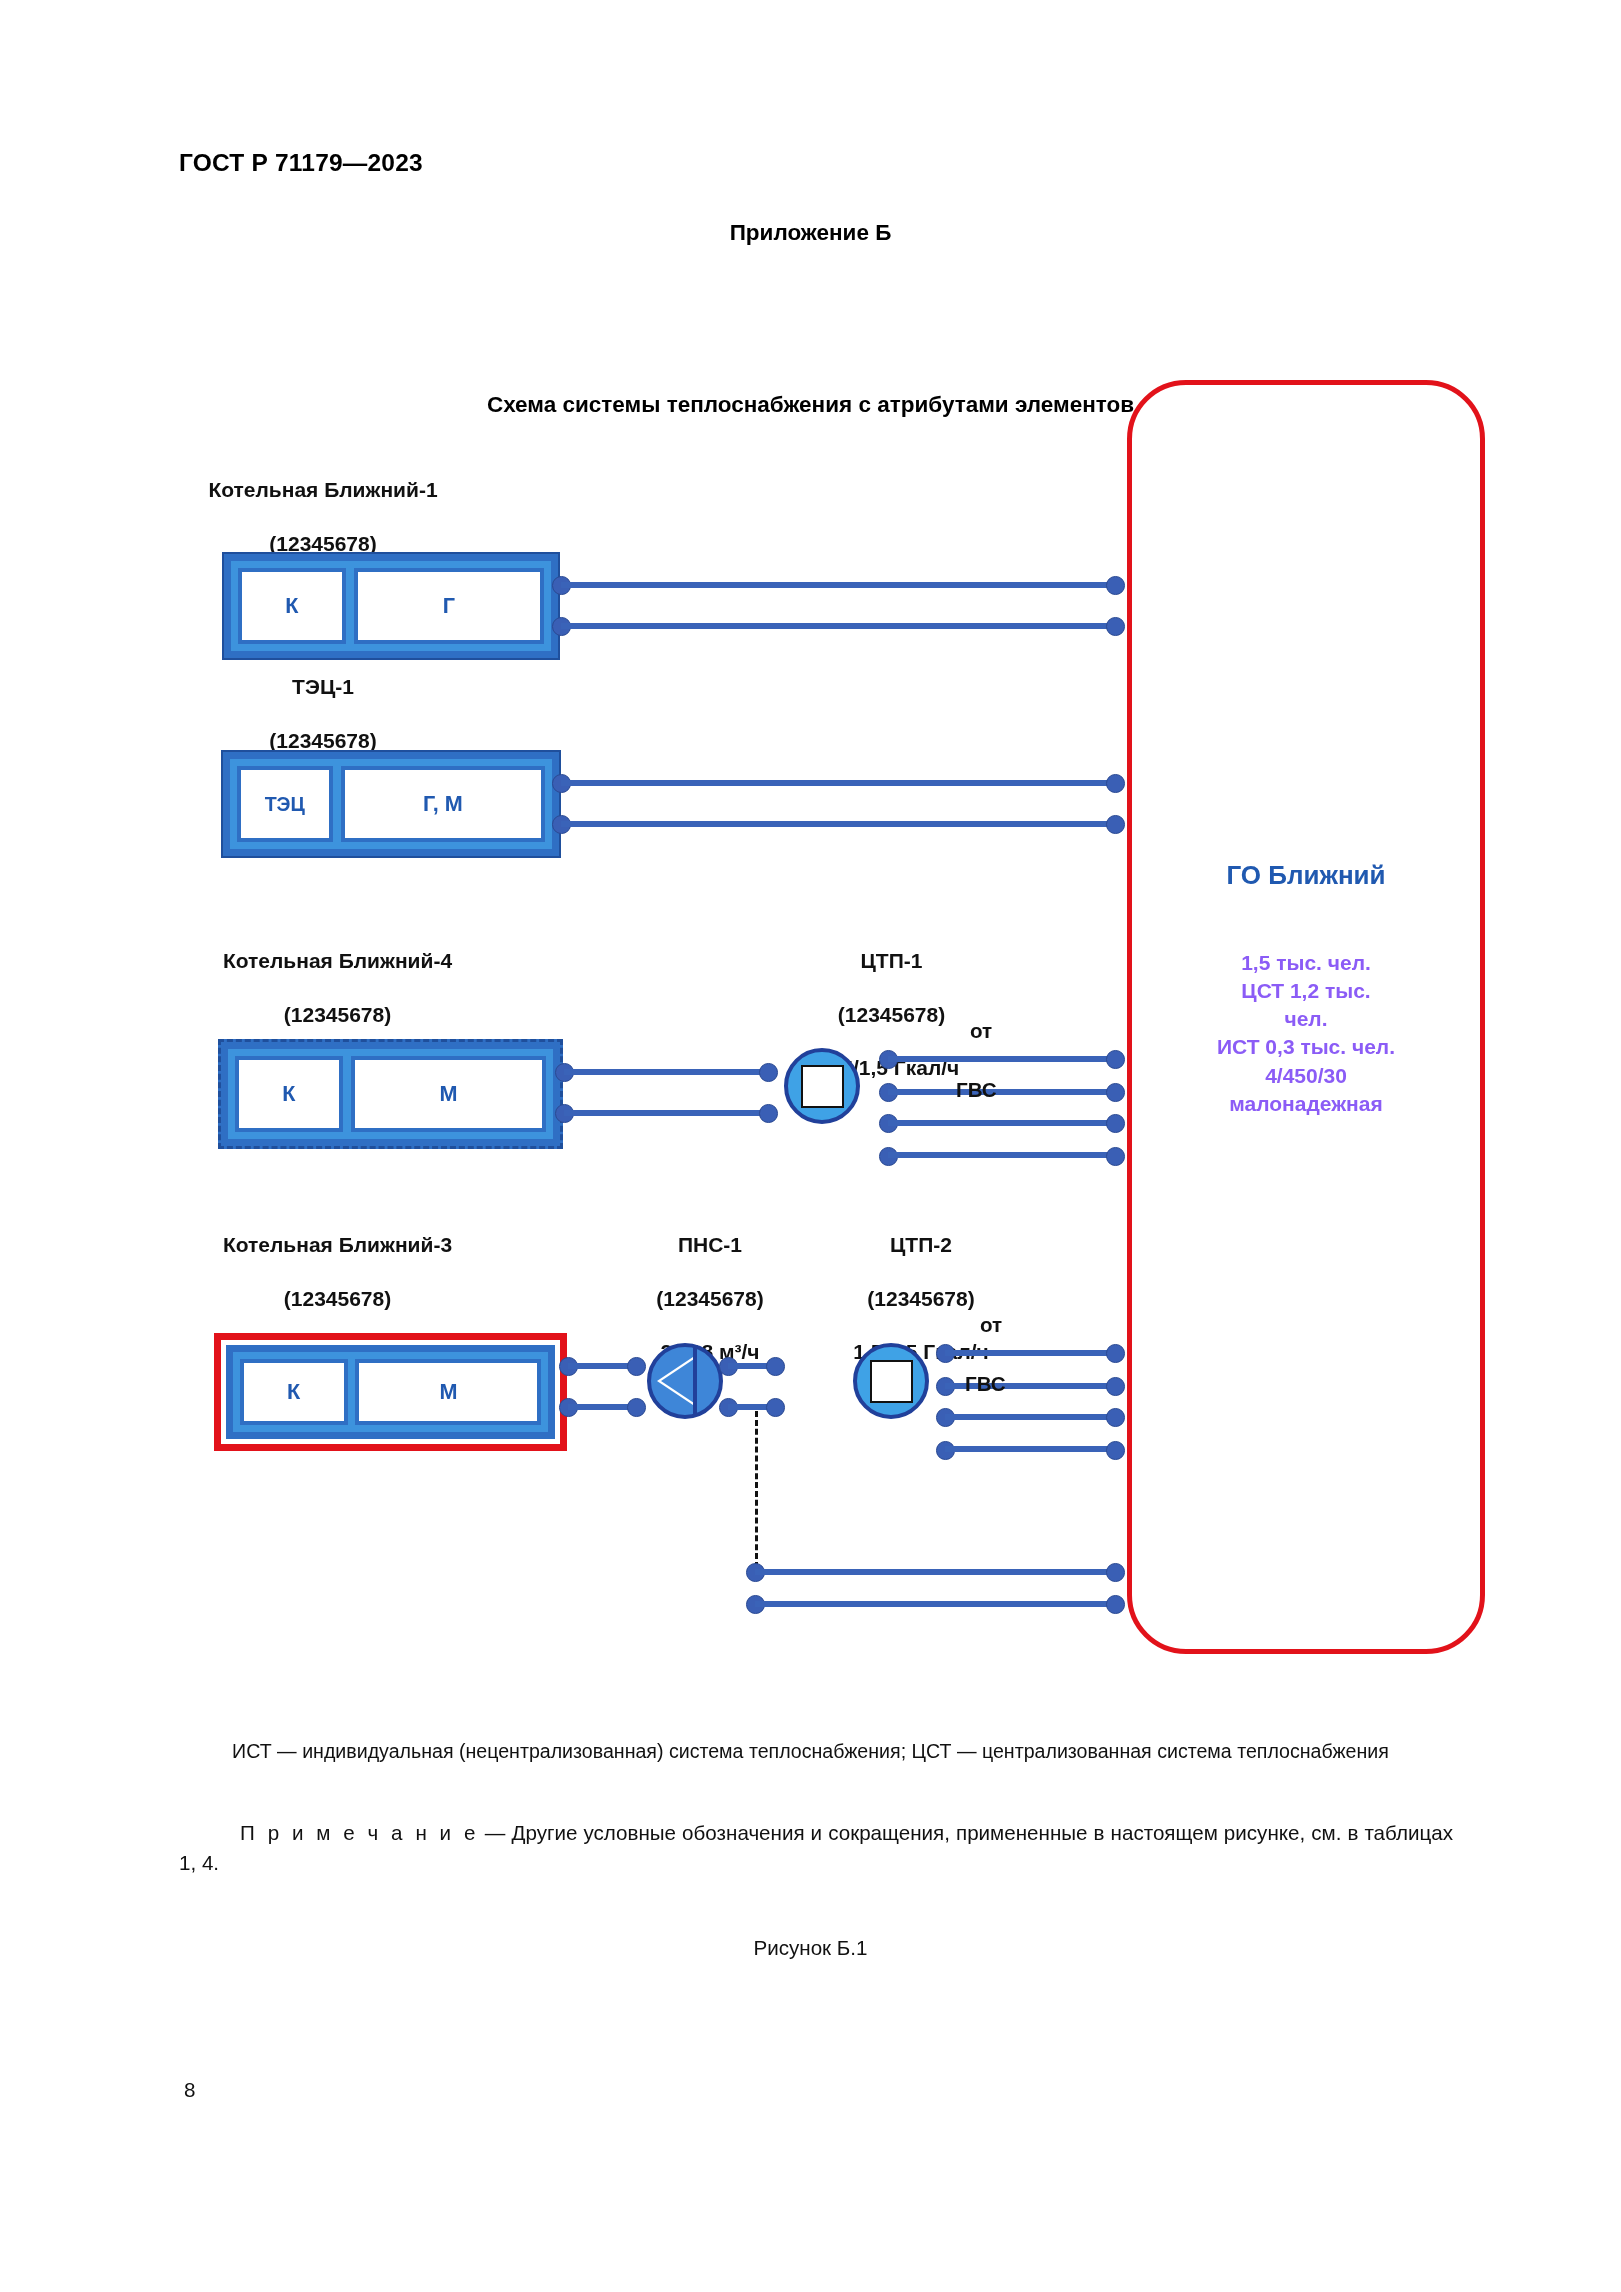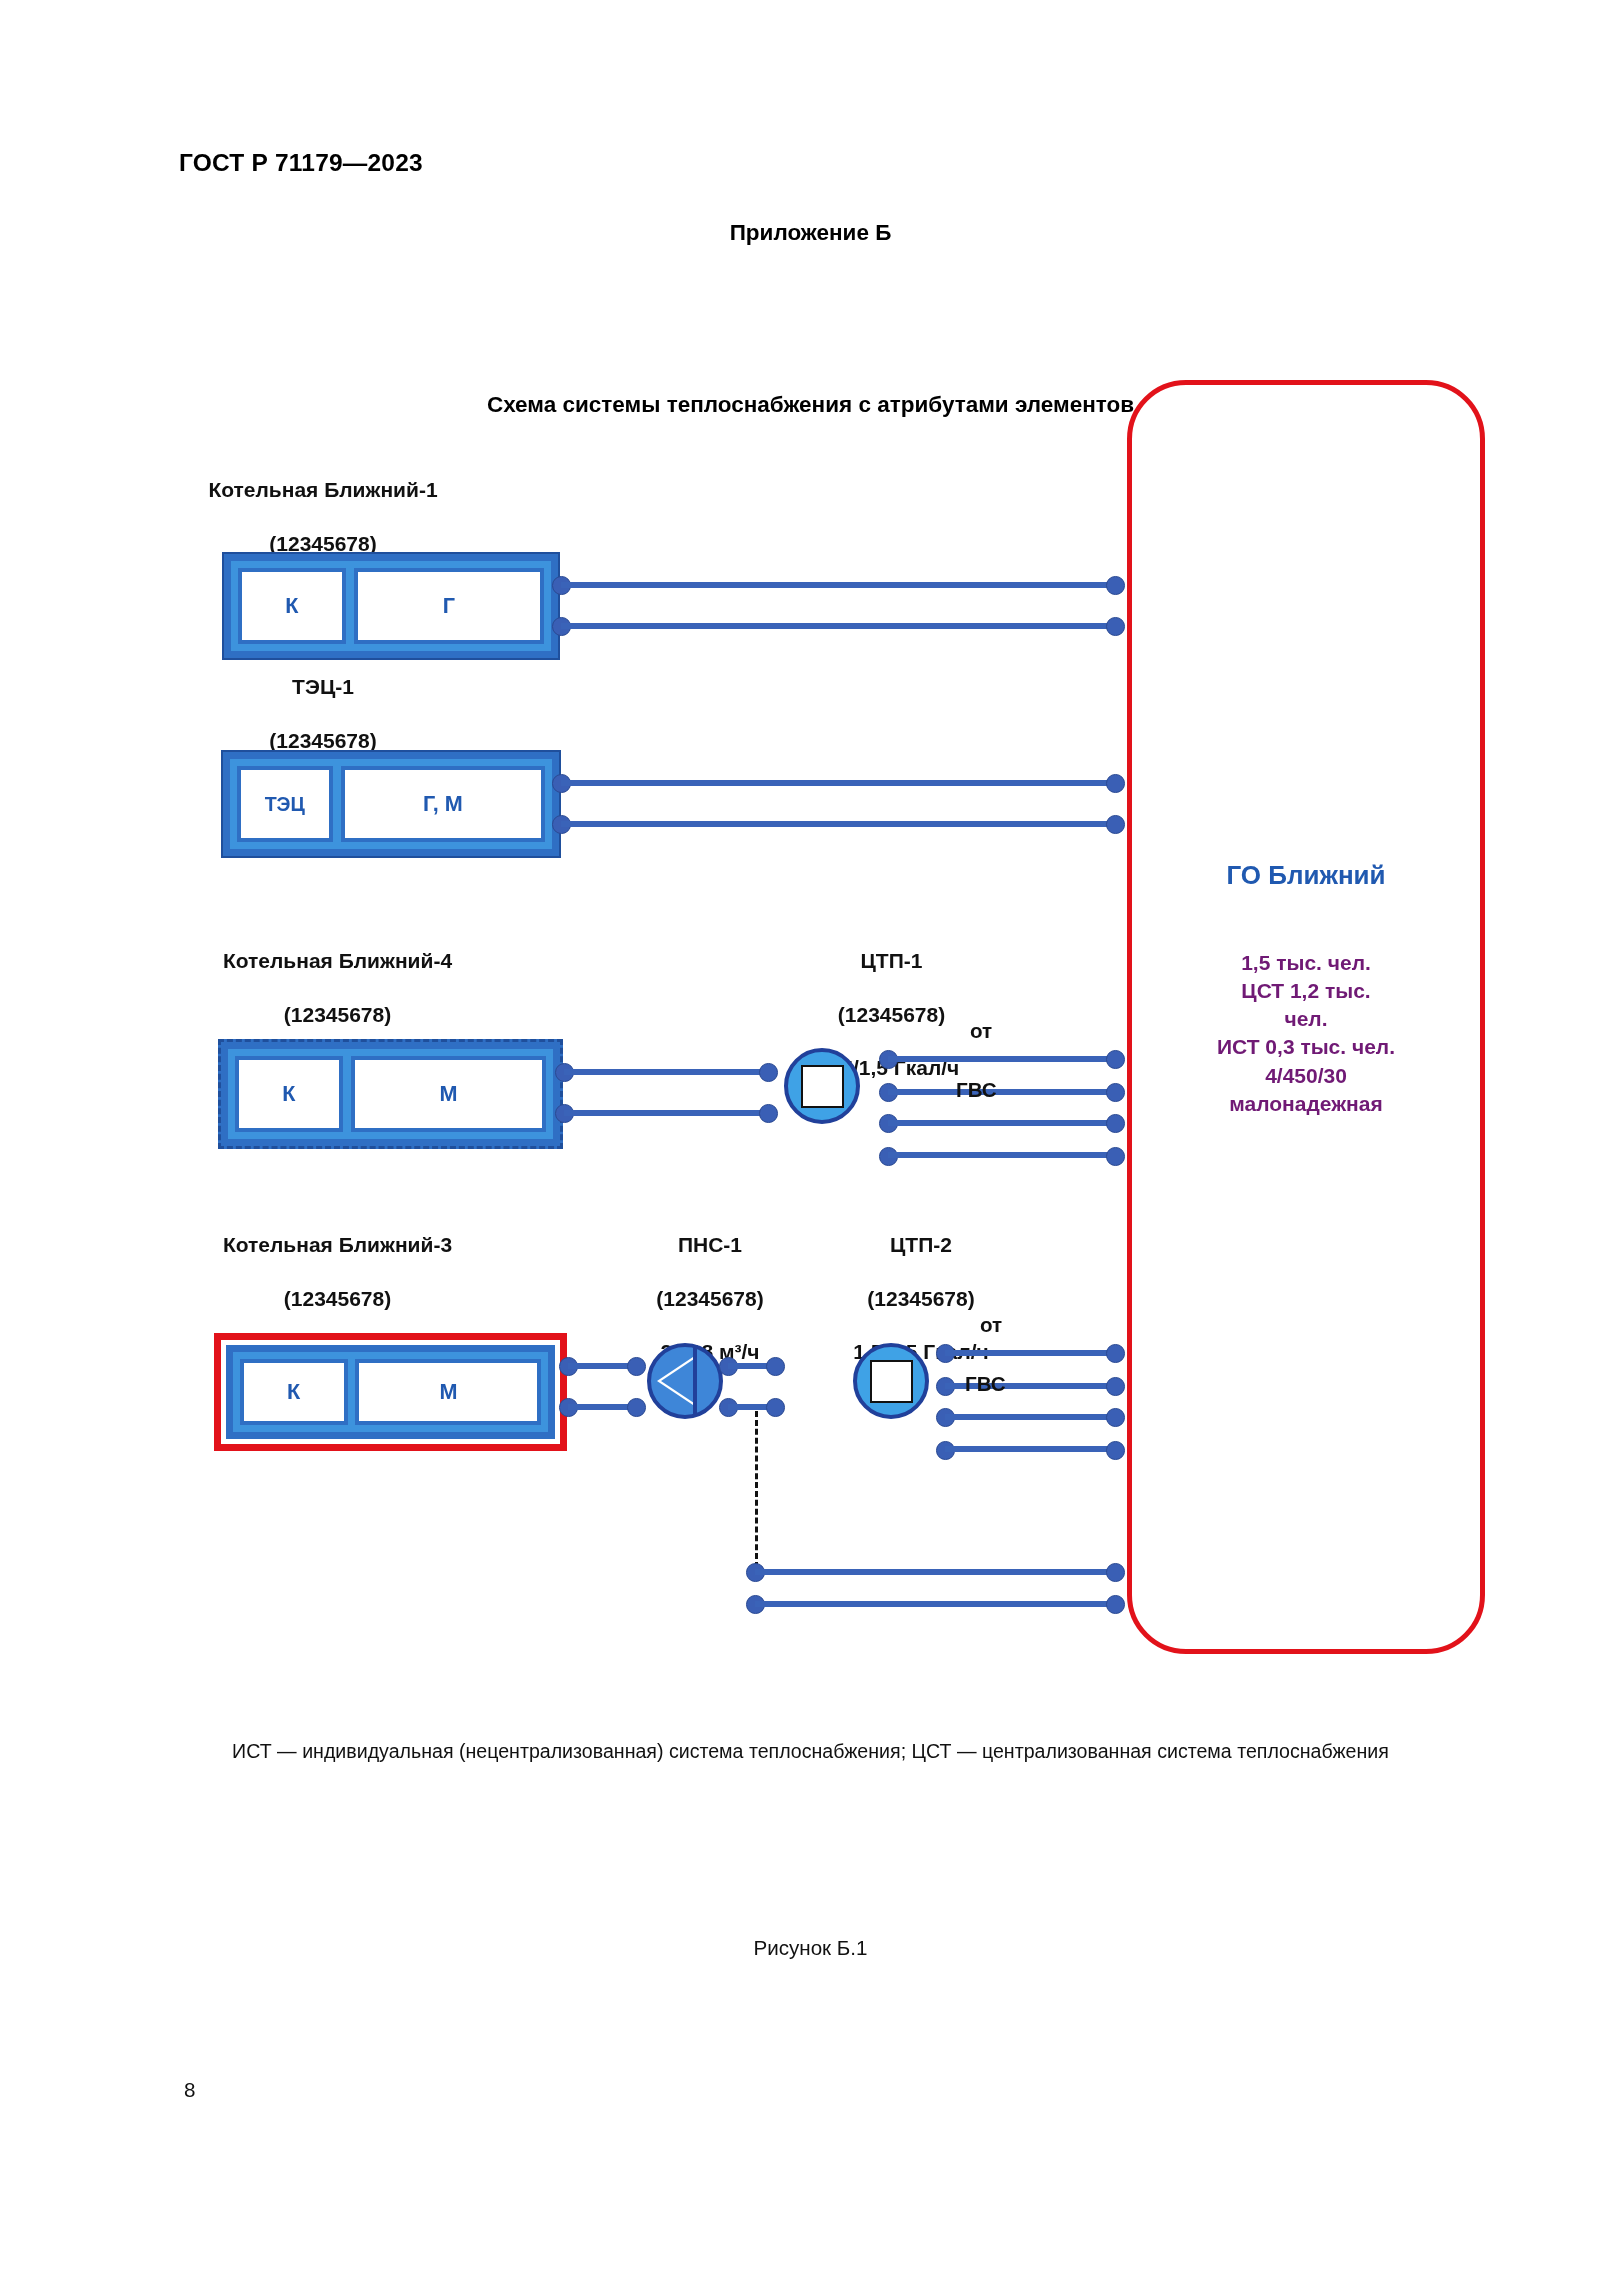--- a/index.html
+++ b/index.html
@@ -121,21 +121,21 @@
     border:5.9px solid #e2121a; border-radius:59px;
     box-sizing:border-box; background:#fff;
   }
   .go-title {
     position:absolute; left:0; right:0;
     text-align:center; font-size:26px; font-weight:bold; color:#2059b0;
   }
   .go-body {
     position:absolute; left:0; right:0;
     text-align:center; font-size:21px; font-weight:bold;
-    line-height:1.34; color:#701a75; white-space:pre-line;
+    line-height:1.34; color:#8b5cf6; white-space:pre-line;
   }
 
   
   .legend {
     position:absolute; left:0; right:0; top:1740px;
     text-align:center; font-size:19.6px; color:#111;
   }
   .note {
     position:absolute; left:179px; top:1818px; width:1274px;
     font-size:20.6px; line-height:1.45; color:#111; text-align:justify;
@@ -332,19 +332,22 @@
 чел.
 ИСТ 0,3 тыс. чел.
 4/450/30
 малонадежная</div>
     </div>
 
   </div>
 
   <div class="legend">ИСТ — индивидуальная (нецентрализованная) система теплоснабжения; ЦСТ — централизованная система теплоснабжения</div>
 
+  <div class="note">
+    <span style="display:inline-block; width:61px;"></span><span class="sp">П р и м е ч а н и е</span><span>  — Другие условные обозначения и сокращения, примененные в настоящем рисунке, см. в таблицах 1, 4.</span>
+  </div>
 
   <div class="fig-caption">Рисунок Б.1</div>
 
   <div class="page-num">8</div>
 
 </div>
 
 
 </body></html>

